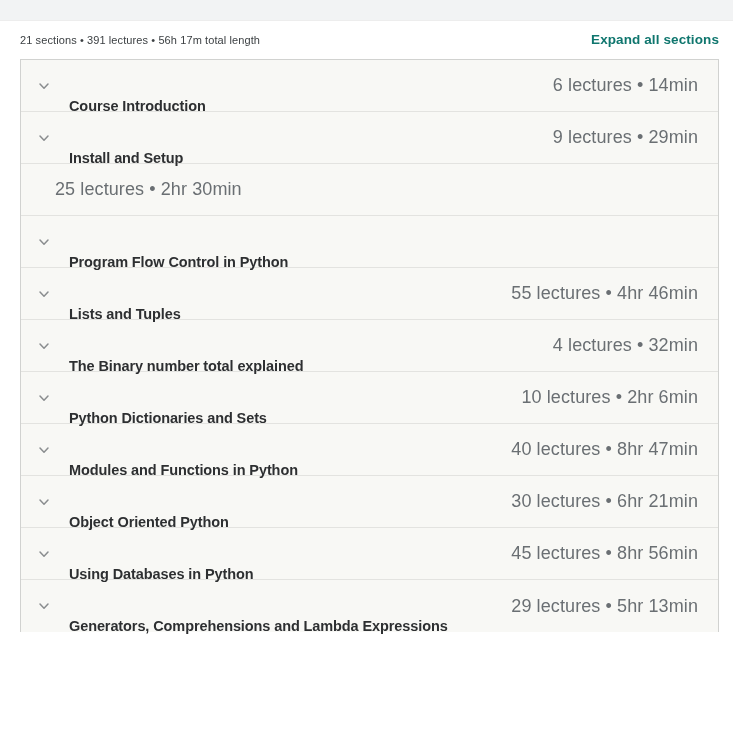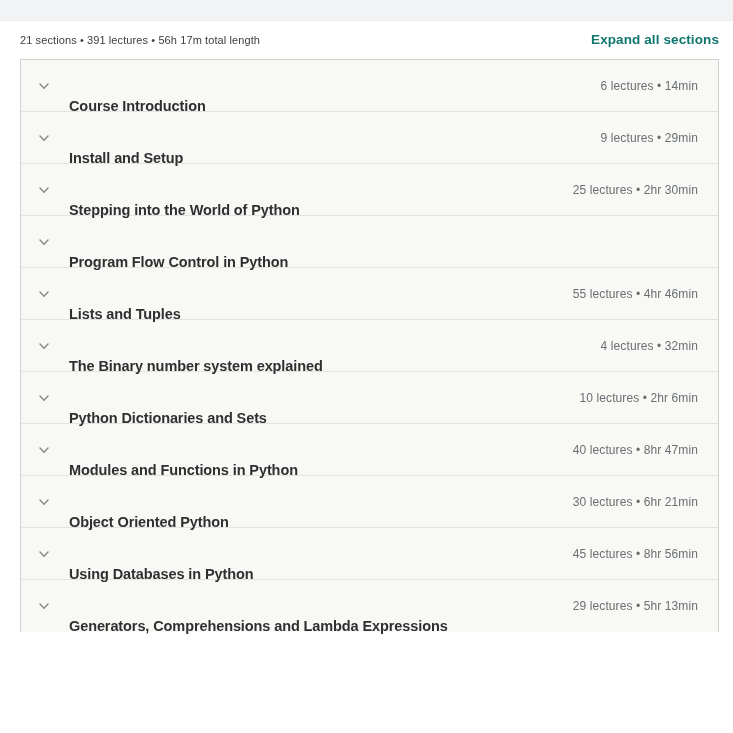--- a/index.html
+++ b/index.html
@@ -96,21 +96,21 @@
   .section-title {
     font-size: 14.5px;
     font-weight: bold;
     color: #2d2f31;
     white-space: nowrap;
     letter-spacing: -0.1px;
     margin-top: 40px;
   }
 
   .section-meta {
-    font-size: 12px;
+    font-size: 18px;
     color: #6a6f73;
     white-space: nowrap;
     letter-spacing: 0.1px;
     padding-left: 20px;
   }
 </style>
 </head>
 <body>
 
 <div class="top-strip"></div>
@@ -140,28 +140,20 @@
       <span class="chevron-icon">
         <svg width="14" height="14" viewBox="0 0 14 14" aria-hidden="true">
           <path d="M3 5 L7 9.2 L11 5" fill="none" stroke="#8a8d8f" stroke-width="1.5" stroke-linecap="round" stroke-linejoin="round"></path>
         </svg>
       </span>
       <span class="section-title">Install and Setup</span>
     </div>
     <span class="section-meta">9 lectures • 29min</span>
   </div>
       <div class="section-row">
-    <div class="section-left">
-      <span class="chevron-icon">
-        <svg width="14" height="14" viewBox="0 0 14 14" aria-hidden="true">
-          <path d="M3 5 L7 9.2 L11 5" fill="none" stroke="#8a8d8f" stroke-width="1.5" stroke-linecap="round" stroke-linejoin="round"></path>
-        </svg>
-      </span>
-      <span class="section-title">Stepping into the World of Python</span>
-    </div>
     <span class="section-meta">25 lectures • 2hr 30min</span>
   </div>
       <div class="section-row">
     <div class="section-left">
       <span class="chevron-icon">
         <svg width="14" height="14" viewBox="0 0 14 14" aria-hidden="true">
           <path d="M3 5 L7 9.2 L11 5" fill="none" stroke="#8a8d8f" stroke-width="1.5" stroke-linecap="round" stroke-linejoin="round"></path>
         </svg>
       </span>
       <span class="section-title">Program Flow Control in Python</span>
@@ -178,21 +170,21 @@
     </div>
     <span class="section-meta">55 lectures • 4hr 46min</span>
   </div>
       <div class="section-row">
     <div class="section-left">
       <span class="chevron-icon">
         <svg width="14" height="14" viewBox="0 0 14 14" aria-hidden="true">
           <path d="M3 5 L7 9.2 L11 5" fill="none" stroke="#8a8d8f" stroke-width="1.5" stroke-linecap="round" stroke-linejoin="round"></path>
         </svg>
       </span>
-      <span class="section-title">The Binary number system explained</span>
+      <span class="section-title">The Binary number total explained</span>
     </div>
     <span class="section-meta">4 lectures • 32min</span>
   </div>
       <div class="section-row">
     <div class="section-left">
       <span class="chevron-icon">
         <svg width="14" height="14" viewBox="0 0 14 14" aria-hidden="true">
           <path d="M3 5 L7 9.2 L11 5" fill="none" stroke="#8a8d8f" stroke-width="1.5" stroke-linecap="round" stroke-linejoin="round"></path>
         </svg>
       </span>

